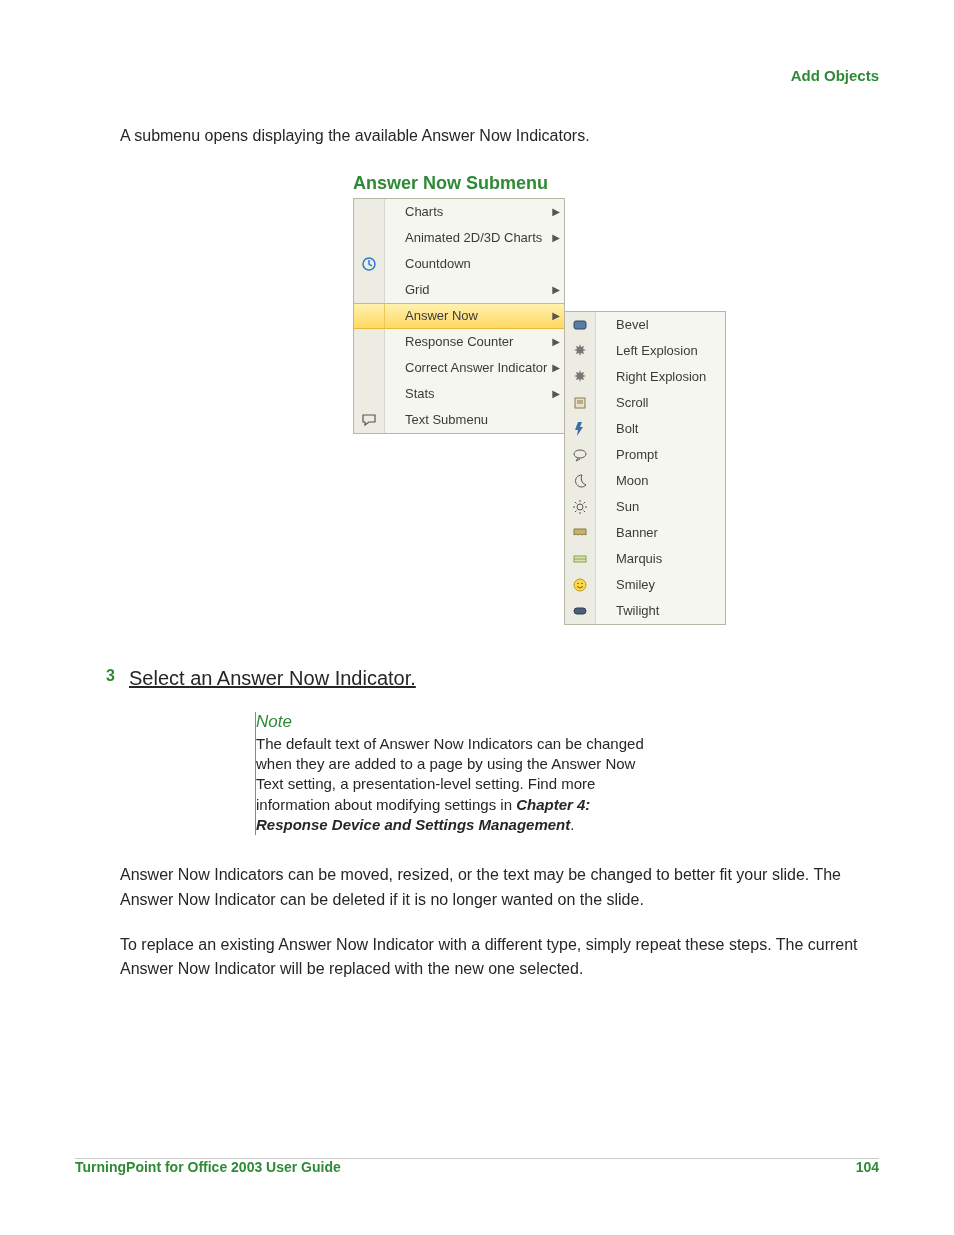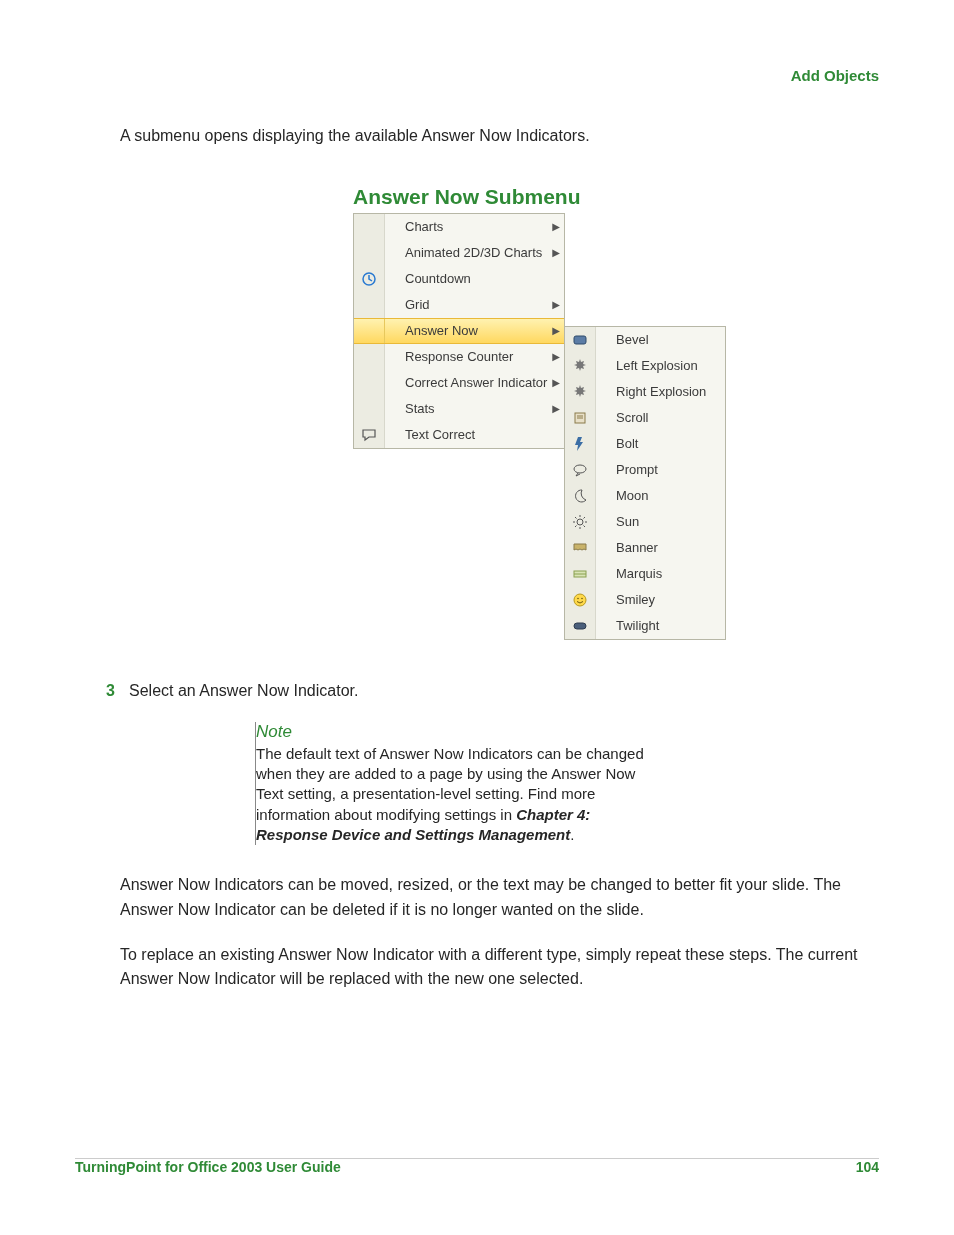--- a/index.html
+++ b/index.html
@@ -24,24 +24,24 @@
     margin-bottom: 40px;
     margin-top: 12px;
   }
   .body-text {
     font-size: 16px;
     line-height: 1.55;
     color: #262626;
     margin: 0 0 20px 45px;
   }
   .figure-caption {
-    font-size: 21px;
+    font-size: 18px;
     font-weight: 700;
     color: #2f8a36;
-    margin: 36px 0 4px 278px;
+    margin: 24px 0 4px 278px;
   }
   .figure-wrap {
     margin-left: 278px;
     display: flex;
     align-items: flex-start;
   }
   .menu {
     border: 1px solid #b7b7a6;
     background: #f6f6f0;
     font-size: 13px;
@@ -103,22 +103,23 @@
   .step-num {
     width: 40px;
     text-align: right;
     font-weight: 700;
     color: #2f8a36;
     font-size: 16px;
     padding-right: 14px;
     flex-shrink: 0;
   }
   .step-text {
-    font-size: 16px;
+    font-size: 20px;
     color: #262626;
+    text-decoration: underline;
   }
   .note-box {
     margin: 22px 0 22px 180px;
     border-left: 1px solid #888;
     max-width: 400px;
   }
   .note-title {
     color: #2f8a36;
     font-style: italic;
     font-weight: 500;
@@ -205,21 +206,21 @@
           <div class="icon-col"></div>
           <div class="label">Stats</div>
           <div class="arrow">▶</div>
         </div>
         <div class="menu-item">
           <div class="icon-col">
             <svg class="icon" viewBox="0 0 16 16">
               <path d="M2 3h12v7H8l-4 3v-3H2z" fill="none" stroke="#555" stroke-width="1.2"></path>
             </svg>
           </div>
-          <div class="label">Text Correct</div>
+          <div class="label">Text Submenu</div>
           <div class="arrow"></div>
         </div>
       </div>
     <div class="submenu" id="sub-menu">
         <div class="menu-item">
           <div class="icon-col">
             <svg class="icon" viewBox="0 0 16 16">
               <rect x="2" y="4" width="12" height="8" rx="2" fill="#5b7ca5" stroke="#2e4a6b"></rect>
             </svg>
           </div>

